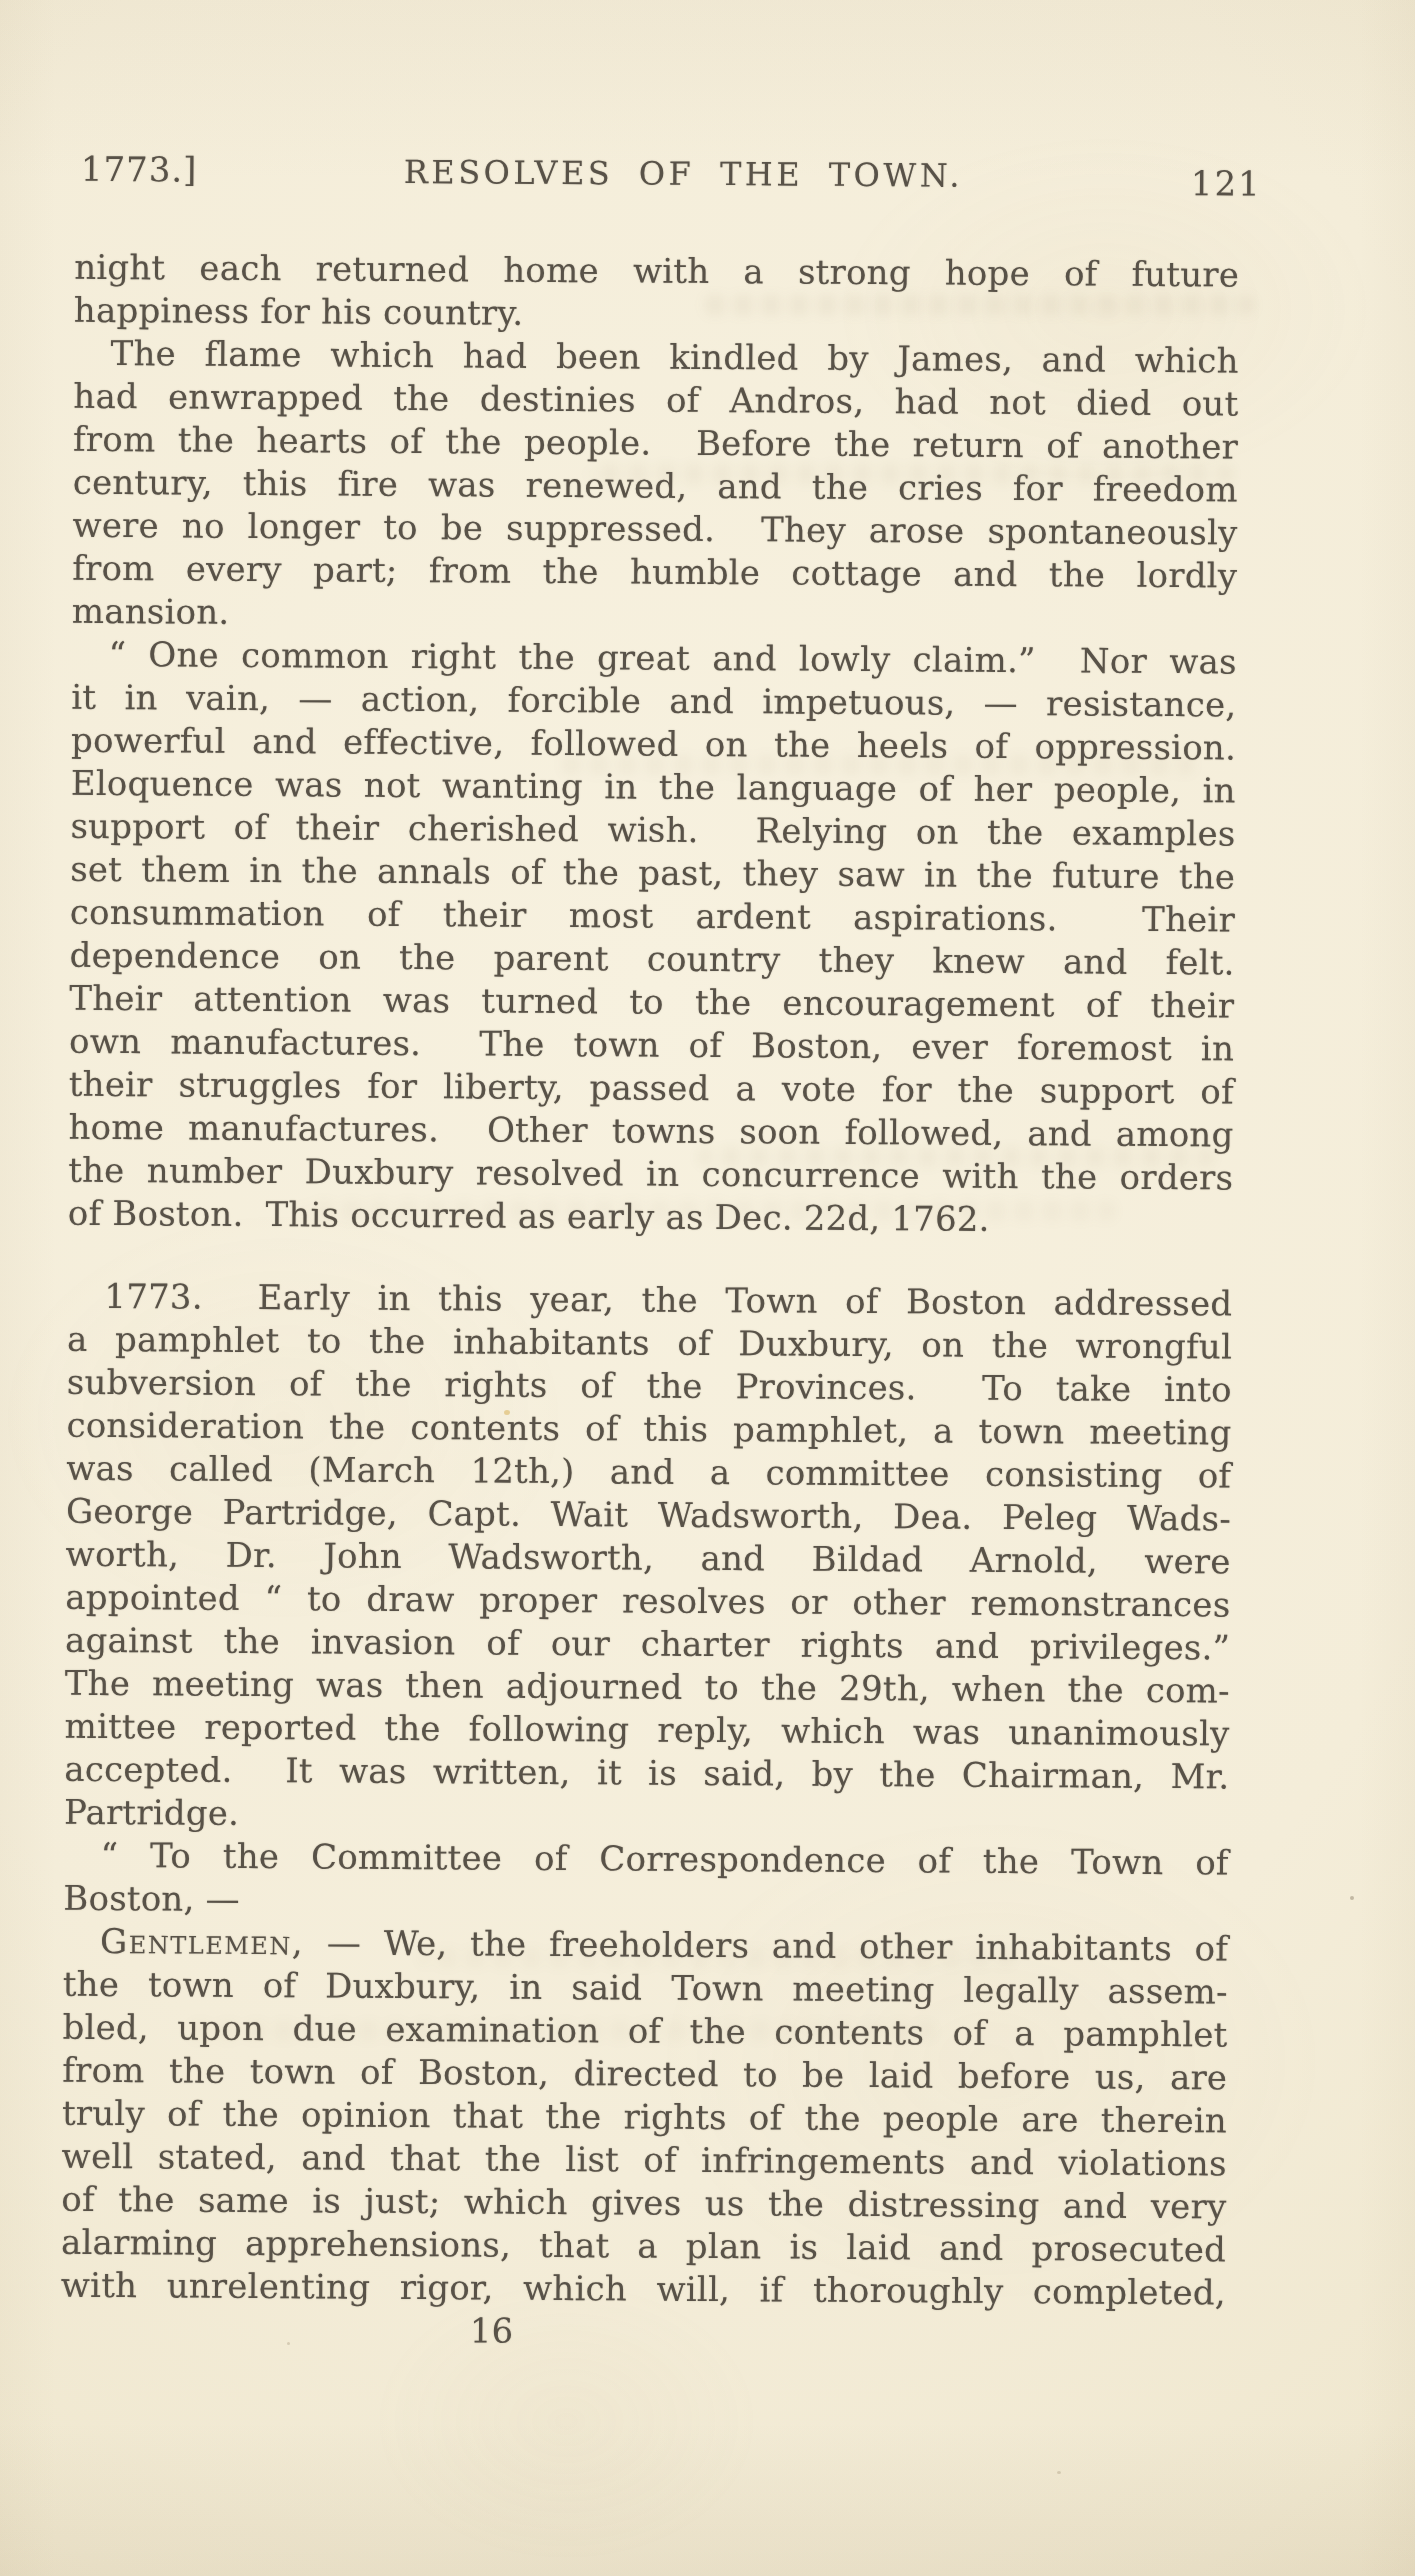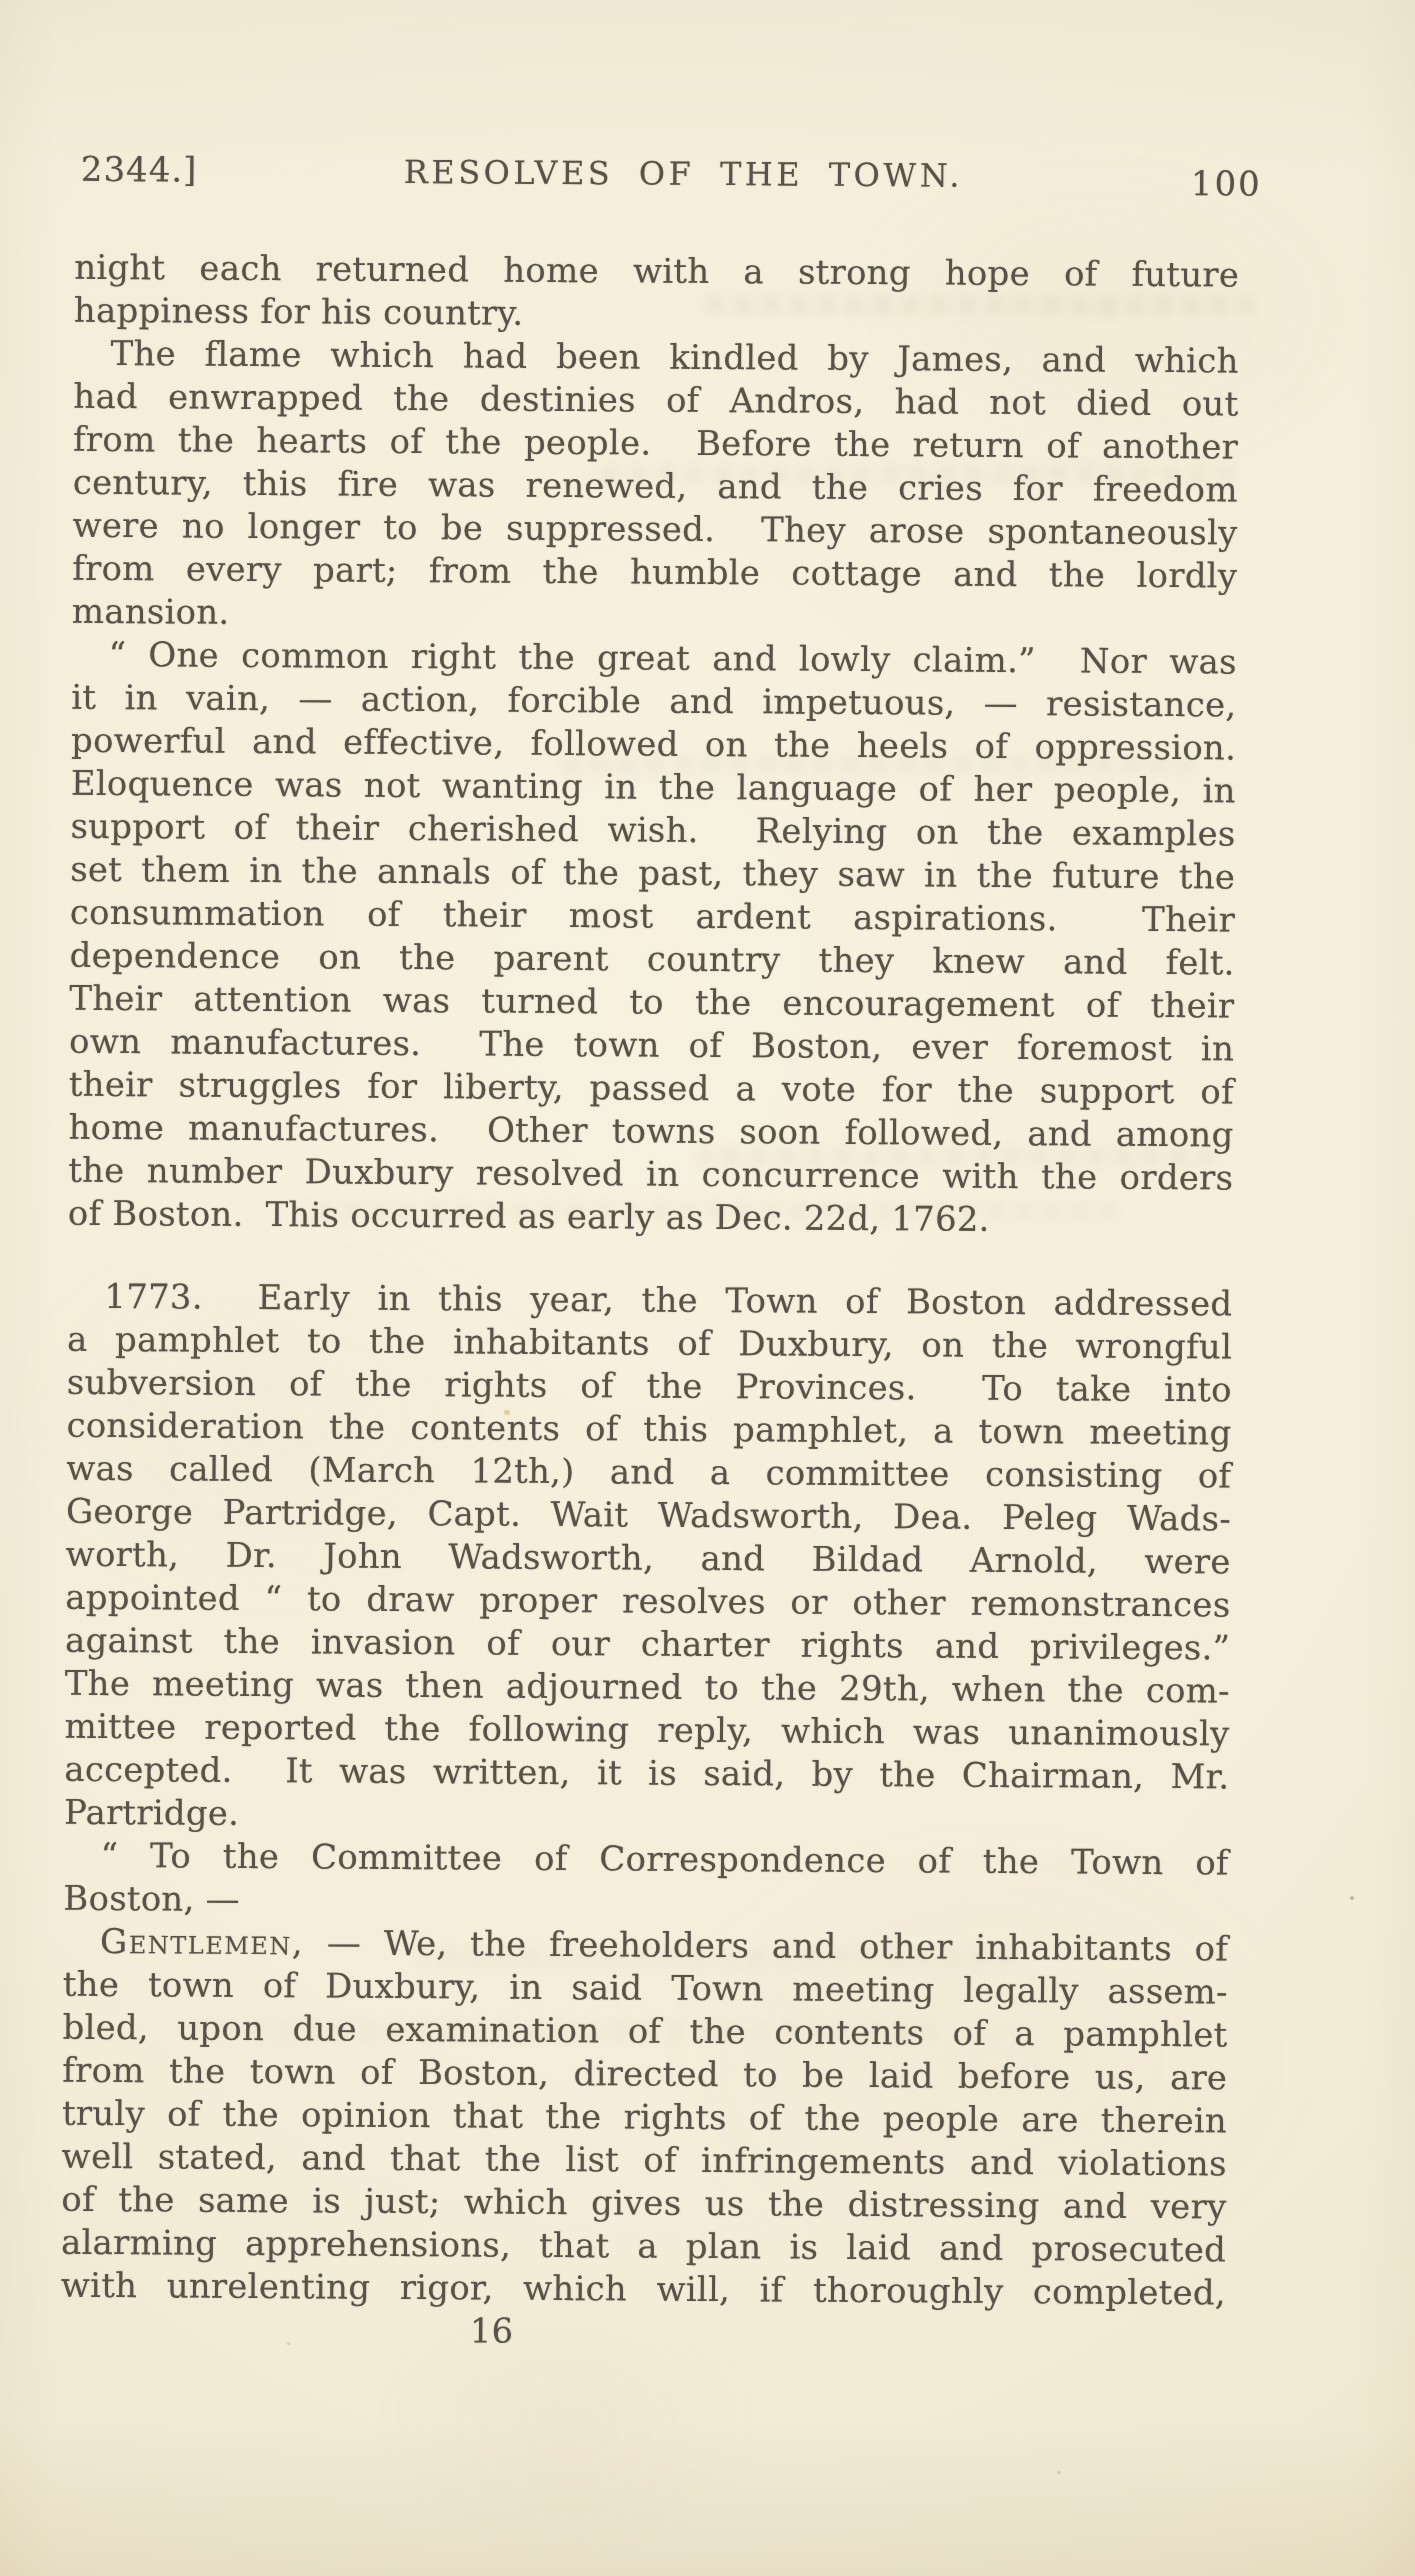--- a/index.html
+++ b/index.html
@@ -79,23 +79,23 @@
 
   <div class="speck" style="left:504px;top:1410px;width:6px;height:5px;background:rgba(216,178,90,.55);"></div>
   <div class="speck" style="left:1350px;top:1896px;width:4px;height:4px;background:rgba(120,108,86,.4);"></div>
   <div class="speck" style="left:538px;top:958px;width:3px;height:3px;background:rgba(120,108,86,.35);"></div>
   <div class="speck" style="left:1057px;top:2471px;width:4px;height:3px;background:rgba(150,134,104,.3);"></div>
   <div class="speck" style="left:287px;top:2342px;width:3px;height:3px;background:rgba(150,134,104,.3);"></div>
 </div>
 
 <div class="content">
   <div class="header">
-    <span class="h-left">2344.]</span>
+    <span class="h-left">1773.]</span>
     <span class="h-title">RESOLVES OF THE TOWN.</span>
-    <span class="h-num">100</span>
+    <span class="h-num">121</span>
   </div>
 
   <div class="textbody" id="text-body">
       <div class="para">
         <div class="line">night each returned home with a strong hope of future</div>
         <div class="line plast">happiness for his country.</div>
       </div>
       <div class="para">
         <div class="line indent">The flame which had been kindled by James, and which</div>
         <div class="line">had enwrapped the destinies of Andros, had not died out</div>

